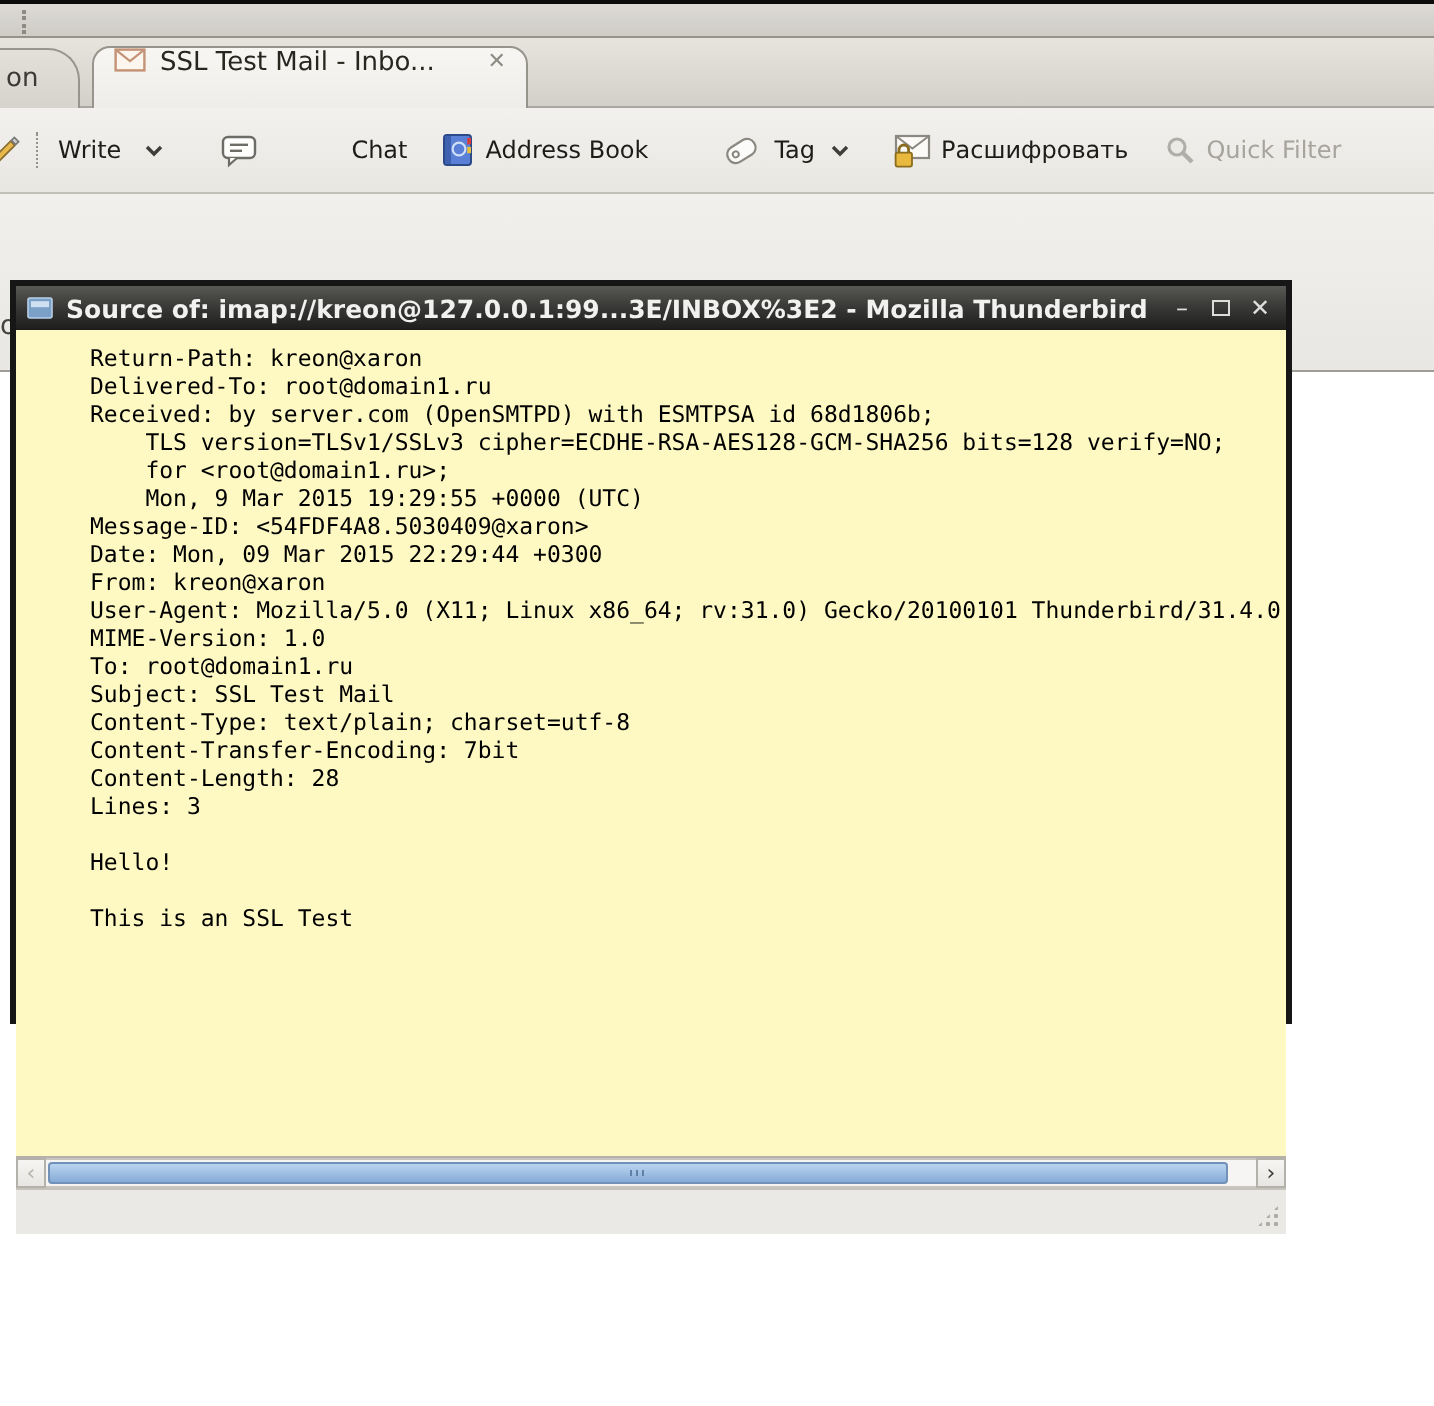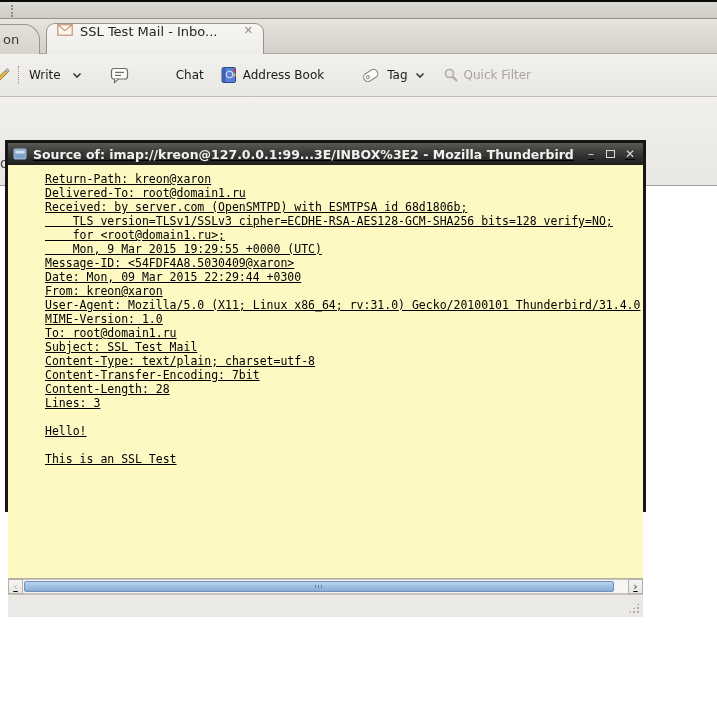--- a/index.html
+++ b/index.html
@@ -36,21 +36,21 @@
   .tb-grip { height:18px; width:2px; border-left:1px dotted #96938c; margin:0 4px 0 2px; }
   .tb-disabled { color:#a6a49c; }
 
   .header-strip { position:absolute; left:0; top:97px; width:717px; height:89px;
     background:linear-gradient(#f1f0ed,#e9e7e3); border-bottom:1px solid #9f9d96; }
   .header-left { position:absolute; left:0; top:26px; display:flex; align-items:flex-start;margin-top:32px; }
   .header-left .txt { font-size:13.5px; color:#45443e; }
 
   
   .src-win { position:absolute; left:5px; top:140px; width:641px; height:372px;
-    border:3px solid #161616; background:#ebe9e6; z-index:10;text-decoration:underline; }
+    border:3px solid #161616; background:#ebe9e6; z-index:10; }
   .sw-titlebar { height:22px; background:linear-gradient(#585855,#3a3a38 45%,#1d1d1c);
     display:flex; align-items:center; padding:0 5px; gap:6px; }
   .sw-title { flex:1; font-size:12.5px; font-weight:bold; color:#f1f1ef;
     white-space:nowrap; overflow:hidden; }
   .sw-btns { display:flex; align-items:center; gap:10px; padding-right:3px; }
   .sw-btn { color:#dddddc; font-size:12px; line-height:10px; width:10px; text-align:center; }
   .sw-btn-max { width:9px; height:8px; border:1.5px solid #dcdcdb; }
   .sw-menubar { height:25px; background:#edebe8; display:flex; align-items:center; padding-left:4px; }
   .menu-item { display:inline-block; font-size:13.5px; color:#111; padding:3px 8px; }
   .menu-item::first-letter { text-decoration:underline; }
@@ -153,20 +153,31 @@
       </svg>
     </span>
     <span>Tag</span>
     <span style="margin-left:2px;">
       <svg width="10" height="7" viewBox="0 0 10 7">
           <path d="M1.5 1.5 L5 5 L8.5 1.5" fill="none" stroke="#3f3e3a" stroke-width="1.7"></path>
         </svg>
     </span>
   </div>
 
+  <div class="tb-btn" style="margin-left:20px;">
+    <span>
+      <svg width="21" height="19" viewBox="0 0 21 19">
+        <rect x="3" y="2" width="16.5" height="11" fill="#fbfaf7" stroke="#8a8880" stroke-width="1.1"></rect>
+        <path d="M3 2 L11.2 8.3 L19.5 2" fill="none" stroke="#8a8880" stroke-width="1"></path>
+        <path d="M4.5 10.5 v-1.6 a2.4 2.4 0 0 1 4.8 0 v1.6" fill="none" stroke="#8a6d1f" stroke-width="1.4"></path>
+        <rect x="2.8" y="10.3" width="8.2" height="7" rx="1" fill="#e8b93e" stroke="#8a6d1f" stroke-width="0.9"></rect>
+      </svg>
+    </span>
+    <span>Расшифровать</span>
+  </div>
 
   <div class="tb-btn tb-disabled" style="margin-left:18px;">
     <span>
       <svg width="16" height="16" viewBox="0 0 16 16">
         <circle cx="6.5" cy="6.5" r="4" fill="#eceae6" stroke="#b0aea8" stroke-width="1.6"></circle>
         <line x1="9.6" y1="9.6" x2="14" y2="14" stroke="#b0aea8" stroke-width="2.2"></line>
       </svg>
     </span>
     <span>Quick Filter</span>
   </div>

